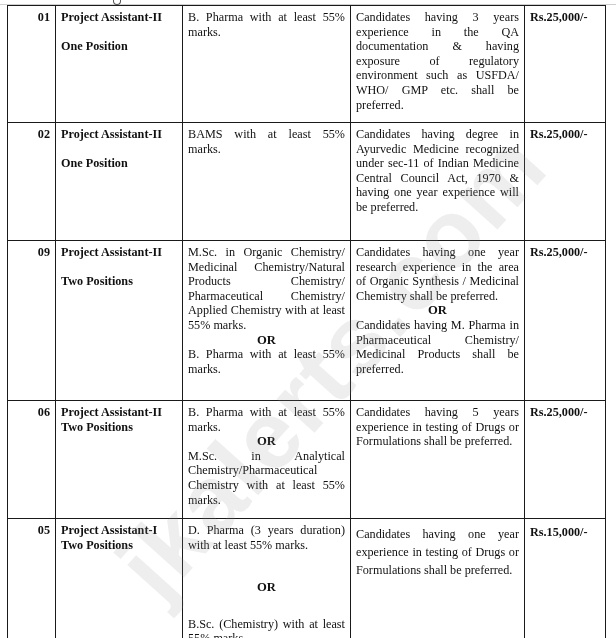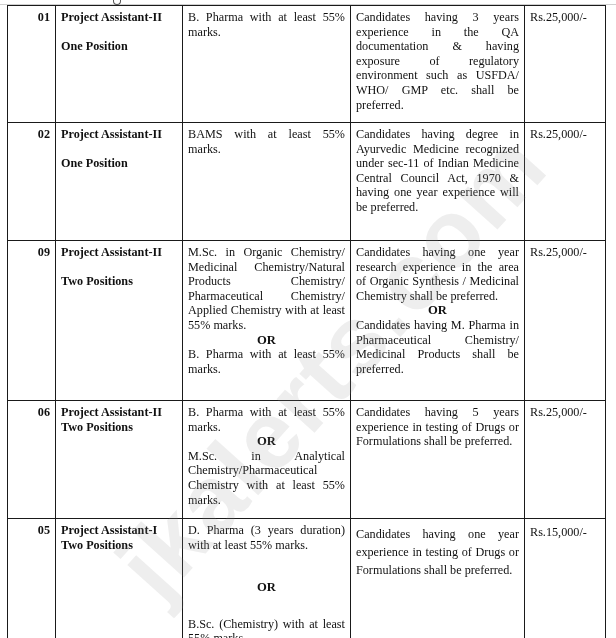--- a/index.html
+++ b/index.html
@@ -58,21 +58,21 @@
       text-align: right;
       font-weight: bold;
       padding-top: 4px;
     }
     td.post {
       font-weight: bold;
       padding-left: 7px;
     }
     td.post .gap { height: 14.6px; }
     td.pay {
-      font-weight: normal;
+      font-weight: bold;
       padding-left: 6px;
     }
     td.just {
       text-align: justify;
       margin-left: 20px;
     }
     .or {
       text-align: center;
       font-weight: bold;
       font-size: 12.6px;

